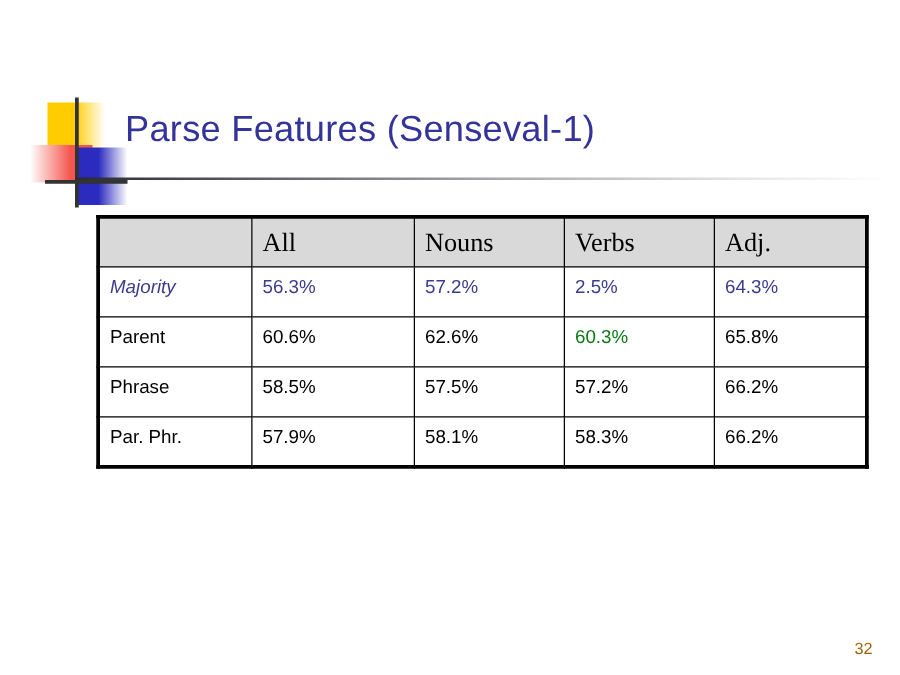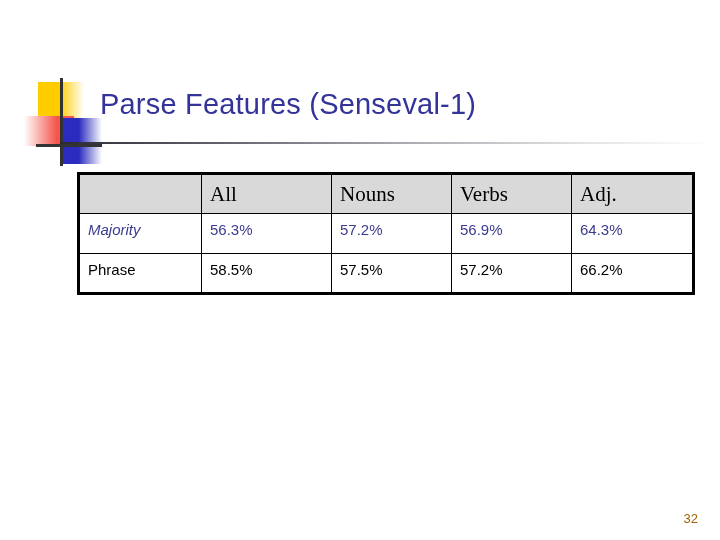--- a/index.html
+++ b/index.html
@@ -184,27 +184,41 @@
         <th>Nouns</th>
         <th>Verbs</th>
         <th>Adj.</th>
       </tr>
     </thead>
     <tbody id="results-tbody">
         <tr class="row-majority">
           <td class="lbl-italic v-navy">Majority</td>
           <td class="v-navy">56.3%</td>
           <td class="v-navy">57.2%</td>
-          <td class="v-navy">56.9%</td>
+          <td class="v-navy">2.5%</td>
           <td class="v-navy">64.3%</td>
+        </tr>
+        <tr>
+          <td class="v-black">Parent</td>
+          <td class="v-black">60.6%</td>
+          <td class="v-black">62.6%</td>
+          <td class="v-green">60.3%</td>
+          <td class="v-black">65.8%</td>
         </tr>
         <tr>
           <td class="v-black">Phrase</td>
           <td class="v-black">58.5%</td>
           <td class="v-black">57.5%</td>
           <td class="v-black">57.2%</td>
           <td class="v-black">66.2%</td>
         </tr>
+        <tr>
+          <td class="v-black">Par. Phr.</td>
+          <td class="v-black">57.9%</td>
+          <td class="v-black">58.1%</td>
+          <td class="v-black">58.3%</td>
+          <td class="v-black">66.2%</td>
+        </tr>
       </tbody>
   </table>
 </div>
 
 <div id="page-number">32</div>
 
 </body></html>

